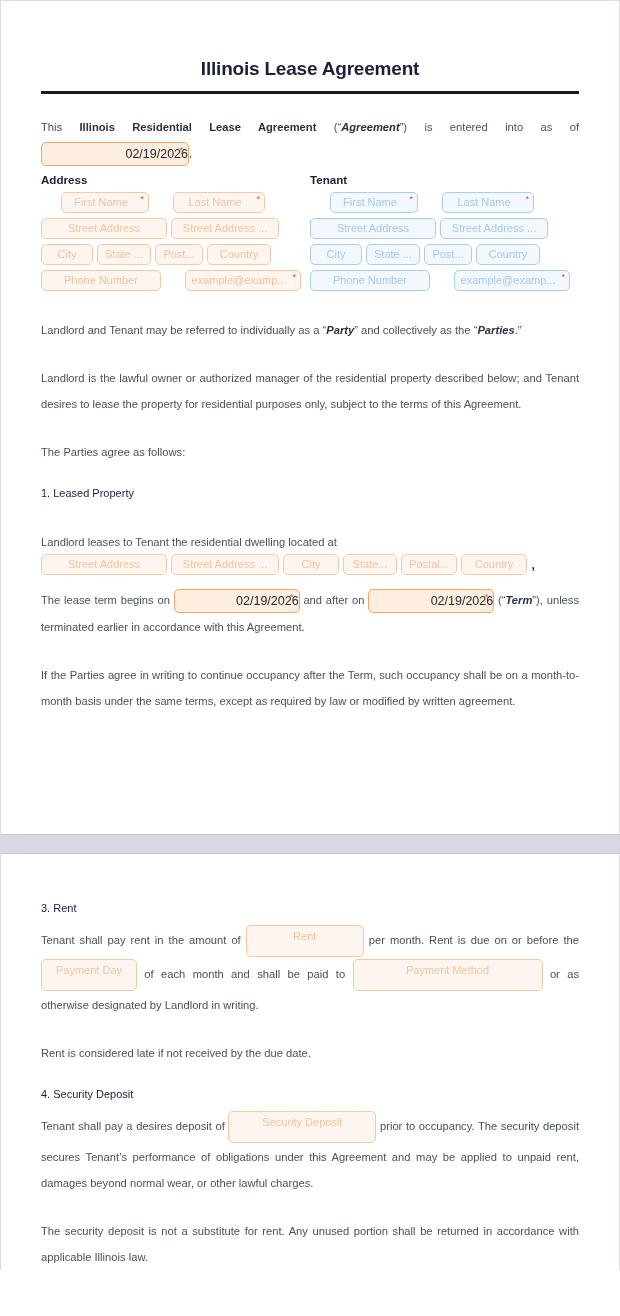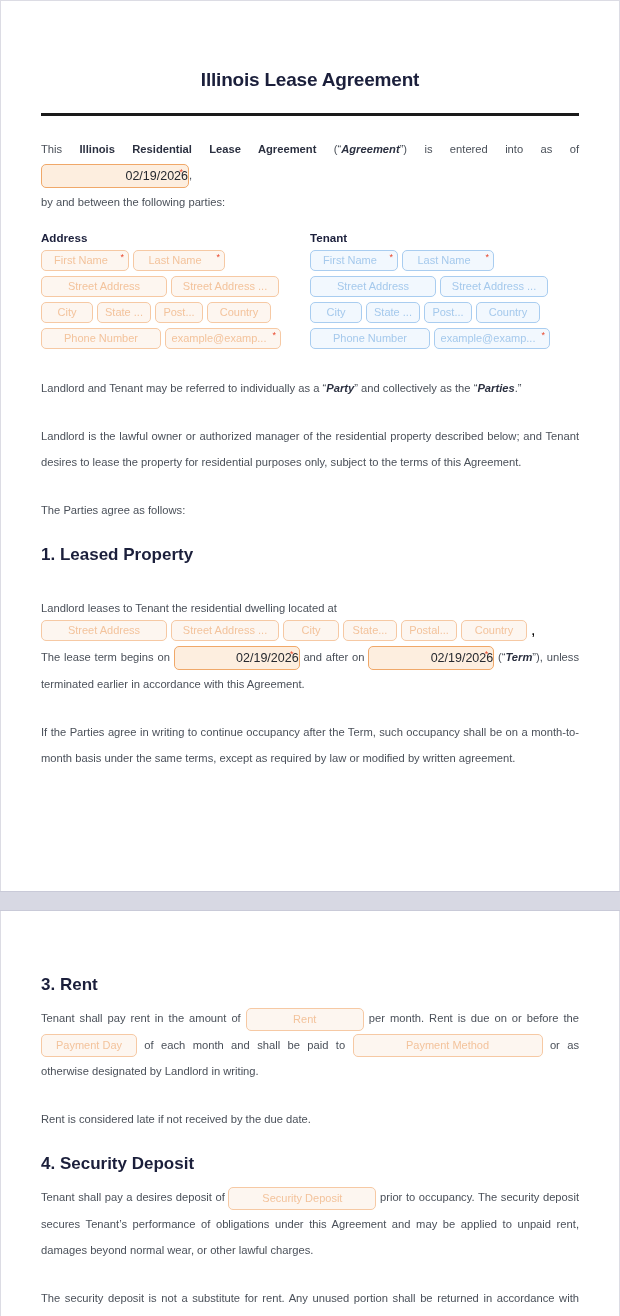--- a/index.html
+++ b/index.html
@@ -27,21 +27,21 @@
     padding: 0 40px;
   }
   .spacer-top { height: 56px; }
 
   .doc-title {
     text-align: center;
     font-size: 19px;
     font-weight: bold;
     color: #1b1f3b;
     letter-spacing: -0.2px;
-    margin: 12px;
+    margin: 1px;
     padding-bottom: 10px;
   }
   .title-rule {
     height: 3px;
     background: #1a1a1a;
     margin: 0 0 20px 0;
   }
 
   p.body-text, div.body-text {
     font-size: 11.2px;
@@ -51,24 +51,24 @@
     text-align: justify;
   }
   .para { margin-bottom: 22px; }
   .para-tight { margin-bottom: 0; }
   .nojust { text-align: left; }
 
   b, strong { color: #2b3040; font-weight: bold; }
   .bi { font-weight: bold; font-style: italic; color: #2b3040; }
 
   h2.section-head {
-    font-size: 17px;
-    font-weight: bold;
+    font-size: 11px;
+    font-weight: normal;
     color: #1b1f3b;
-    margin: 16px 0 10px 0;
+    margin: 0 0 10px 0;
   }
 
   
   .fld {
     display: inline-block;
     vertical-align: middle;
     box-sizing: border-box;
     height: 21px;
     line-height: 19px;
     border-radius: 5px;
@@ -90,37 +90,37 @@
     color: #a5c9ec;
   }
   .fld .req {
     color: #e8472c;
     font-size: 9px;
     position: absolute;
     right: 4px;
     top: 1px;
     line-height: 10px;
   }
-  .fld.wreq { padding-right: 8px; }
+  .fld.wreq { padding-right: 8px; margin-left: 20px; }
 
   
   .fld.filled {
     border: 1px solid #f0a869;
     background: #fdeedf;
     color: #26292f;
     text-align: right;
     padding-left: 8px;
     height: 24px;
     line-height: 22px;
     font-size: 12.5px;
   }
   .fld.filled .req { top: 2px; right: 5px; }
 
   
-  .fld.tall { height: 23px; line-height: 21px; }
+  .fld.tall { height: 32px; line-height: 21px; }
 
   .party-label {
     font-size: 11.6px;
     font-weight: bold;
     color: #1b1f3b;
     margin-bottom: 5px;
   }
   .parties {
     display: flex;
     gap: 0px;
@@ -147,21 +147,20 @@
 <div class="page">
   <div class="spacer-top"></div>
   <div class="page-body">
 
     <h1 class="doc-title">Illinois Lease Agreement</h1>
     <div class="title-rule"></div>
 
     <div class="body-text nojust para-tight">
       <span>This </span><b>Illinois Residential Lease Agreement</b><span> (“</span><span class="bi">Agreement</span><span>”) </span><span>is entered into as of </span><span class="fld filled" style="width:148px;"><span>02/19/2026</span><span class="req">*</span></span><span>,</span>
     </div>
-    <div class="body-text nojust" style="margin-bottom:16px;">by and between the following parties:</div>
 
     <div class="parties">
 
       <div class="party-col">
         <div class="party-label">Address</div>
 
         <div class="fldrow">
           <span class="fld orange wreq" style="width:88px;"><span>First Name</span><span class="req">*</span></span><span class="fld orange wreq" style="width:92px;"><span>Last Name</span><span class="req">*</span></span>
         </div>
 
@@ -202,21 +201,21 @@
     <div class="body-text nojust" style="margin-bottom:22px;">
       <span>Landlord and Tenant may be referred to individually as a “</span><span class="bi">Party</span><span>” and collectively as the “</span><span class="bi">Parties</span><span>.”</span>
     </div>
 
     <div class="body-text para" style="margin-bottom:22px;">Landlord is the lawful owner or authorized manager of the residential property described below; and Tenant desires to lease the property for residential purposes only, subject to the terms of this Agreement.</div>
 
     <div class="body-text nojust" style="margin-bottom:22px;">The Parties agree as follows:</div>
 
     <h2 class="section-head">1. Leased Property</h2>
     <div class="body-text nojust" style="line-height:22px;margin-top:32px;">Landlord leases to Tenant the residential dwelling located at</div>
-    <div class="fldrow" style="margin-bottom:2px;">
+    <div class="fldrow" style="margin-bottom:11px;">
       <span class="fld orange" style="width:126px;"><span>Street Address</span></span><span class="fld orange" style="width:108px;"><span>Street Address ...</span></span><span class="fld orange" style="width:56px;"><span>City</span></span><span class="fld orange" style="width:54px;"><span>State...</span></span><span class="fld orange" style="width:56px;"><span>Postal...</span></span><span class="fld orange" style="width:66px;"><span>Country</span></span><span class="body-text" style="display:inline;">,</span>
     </div>
 
     <div class="body-text">
       <span>The lease term begins on</span>
       <span class="fld filled" style="width:126px;"><span>02/19/2026</span><span class="req">*</span></span>
       <span>and after on</span>
       <span class="fld filled" style="width:126px;"><span>02/19/2026</span><span class="req">*</span></span>
       <span>(“</span><span class="bi">Term</span><span>”),</span>
       <span>unless terminated earlier in accordance with this Agreement.</span>

